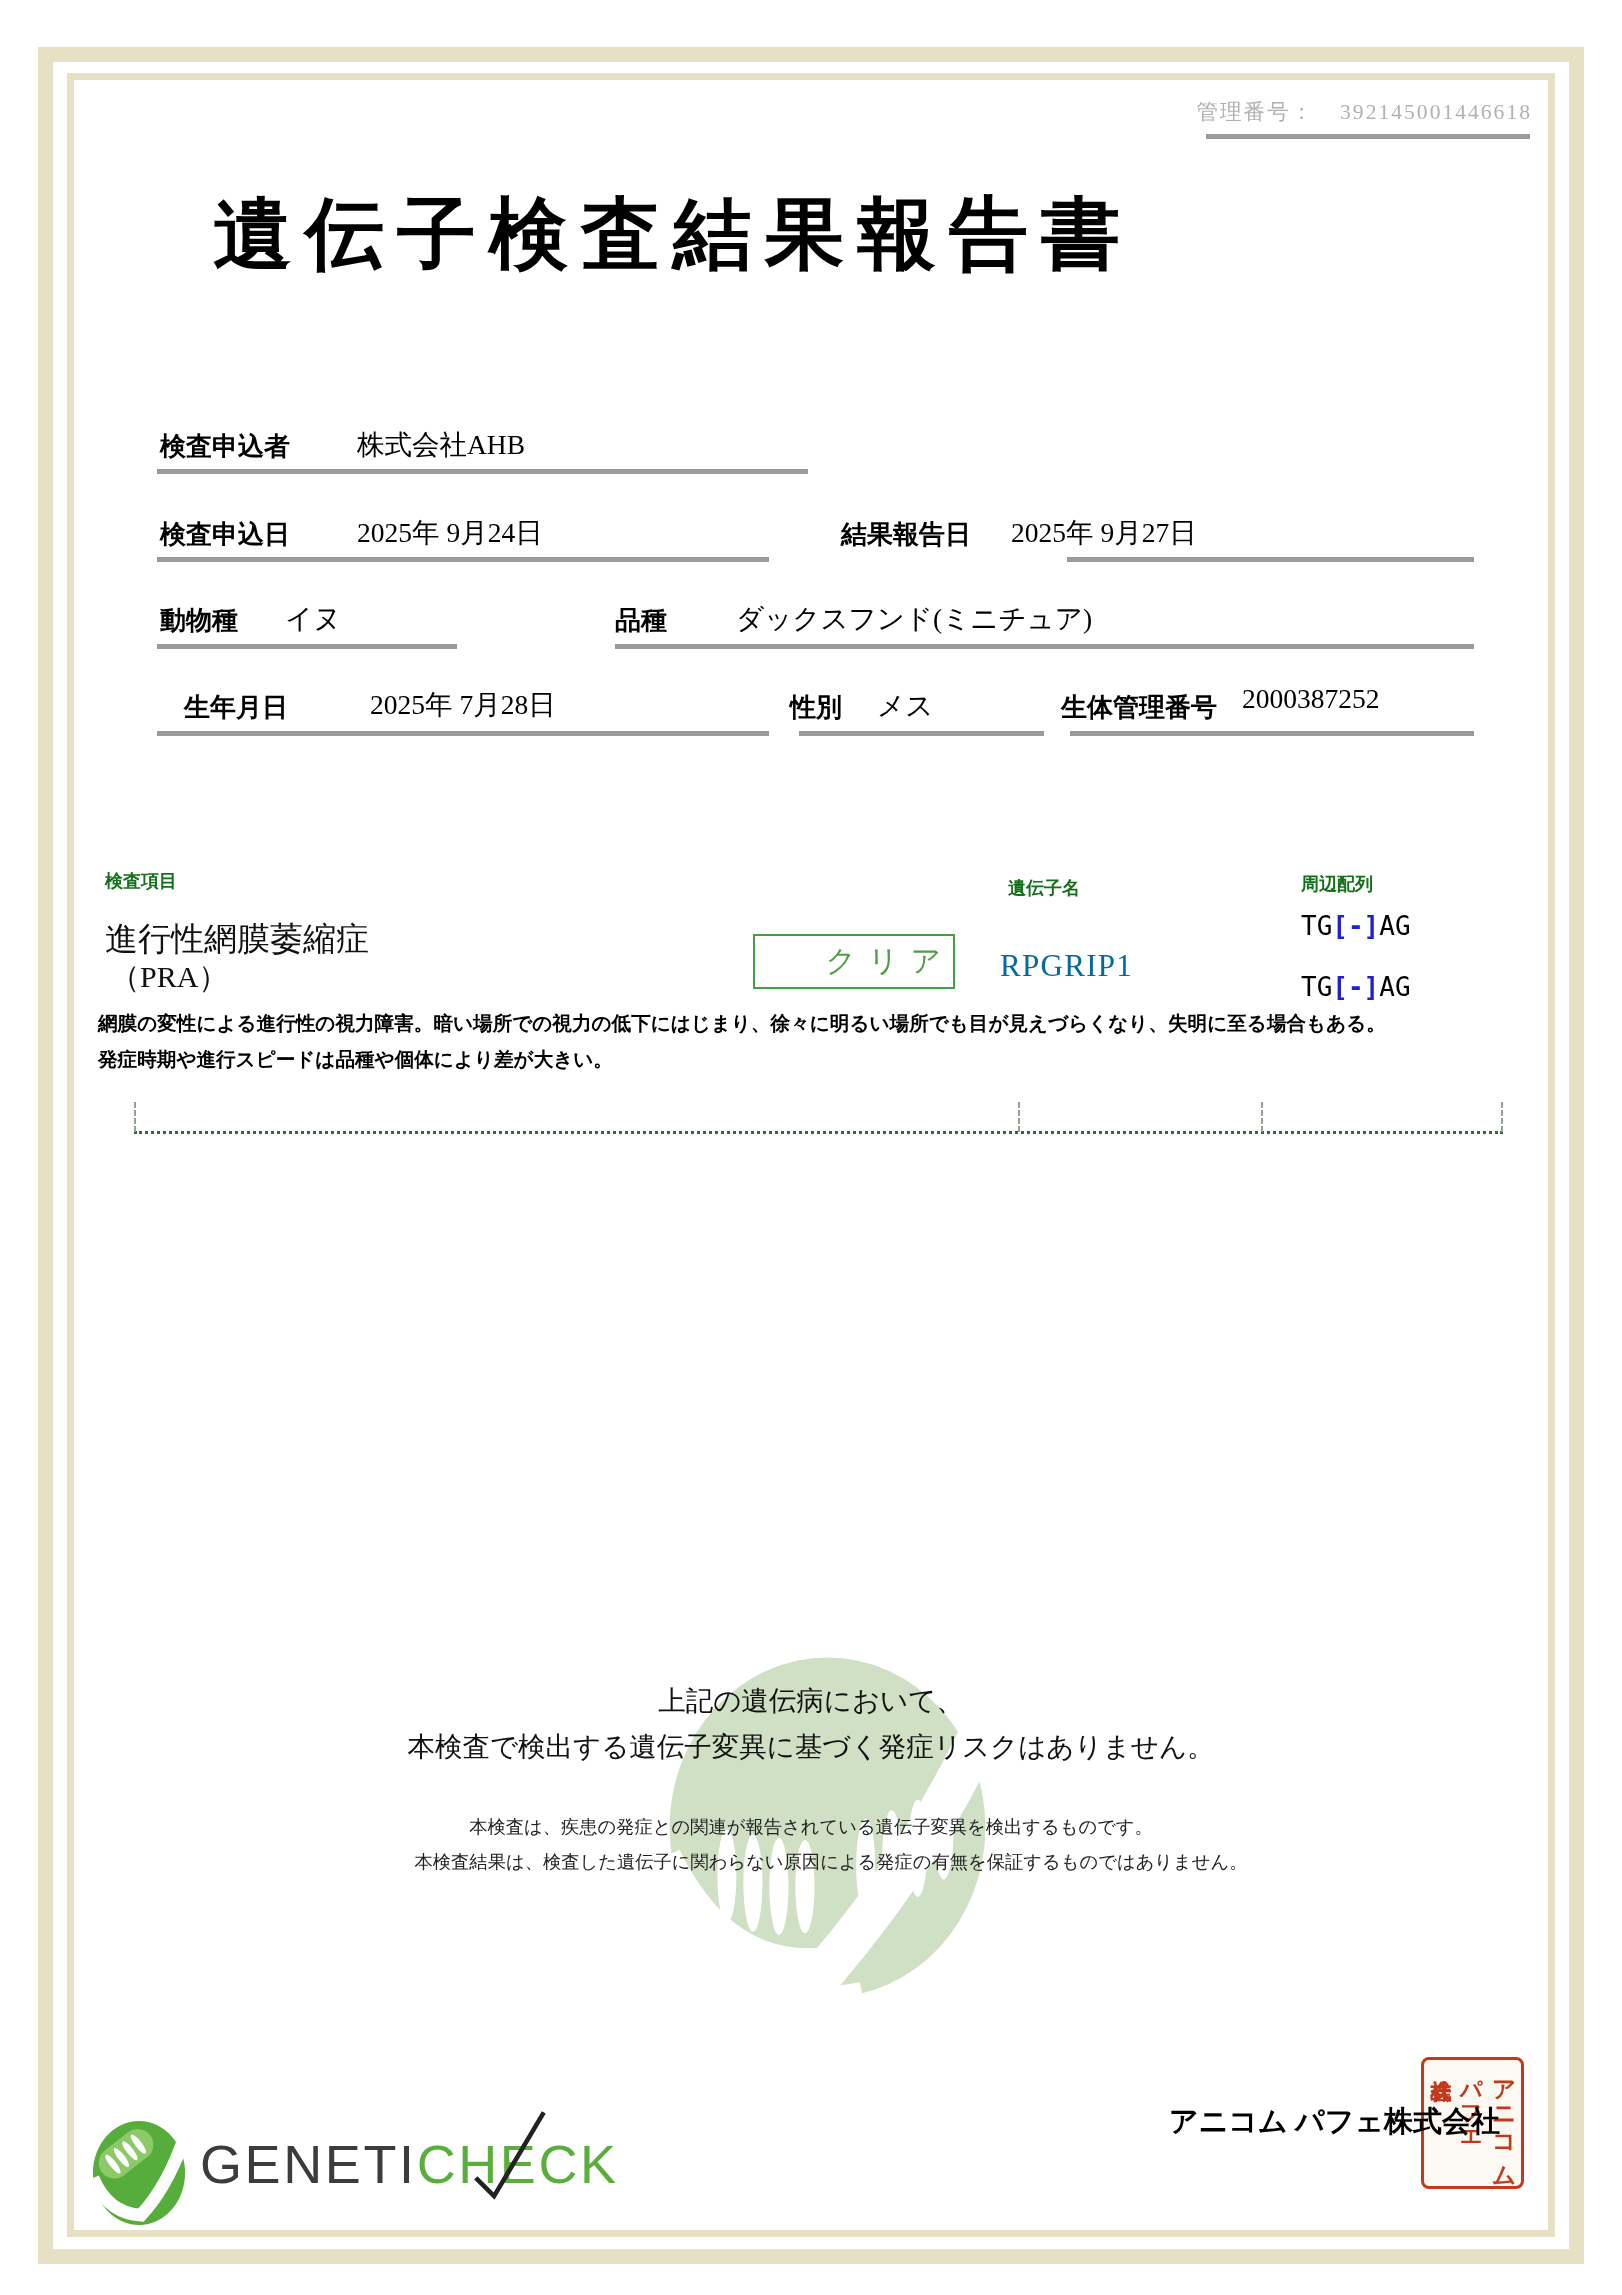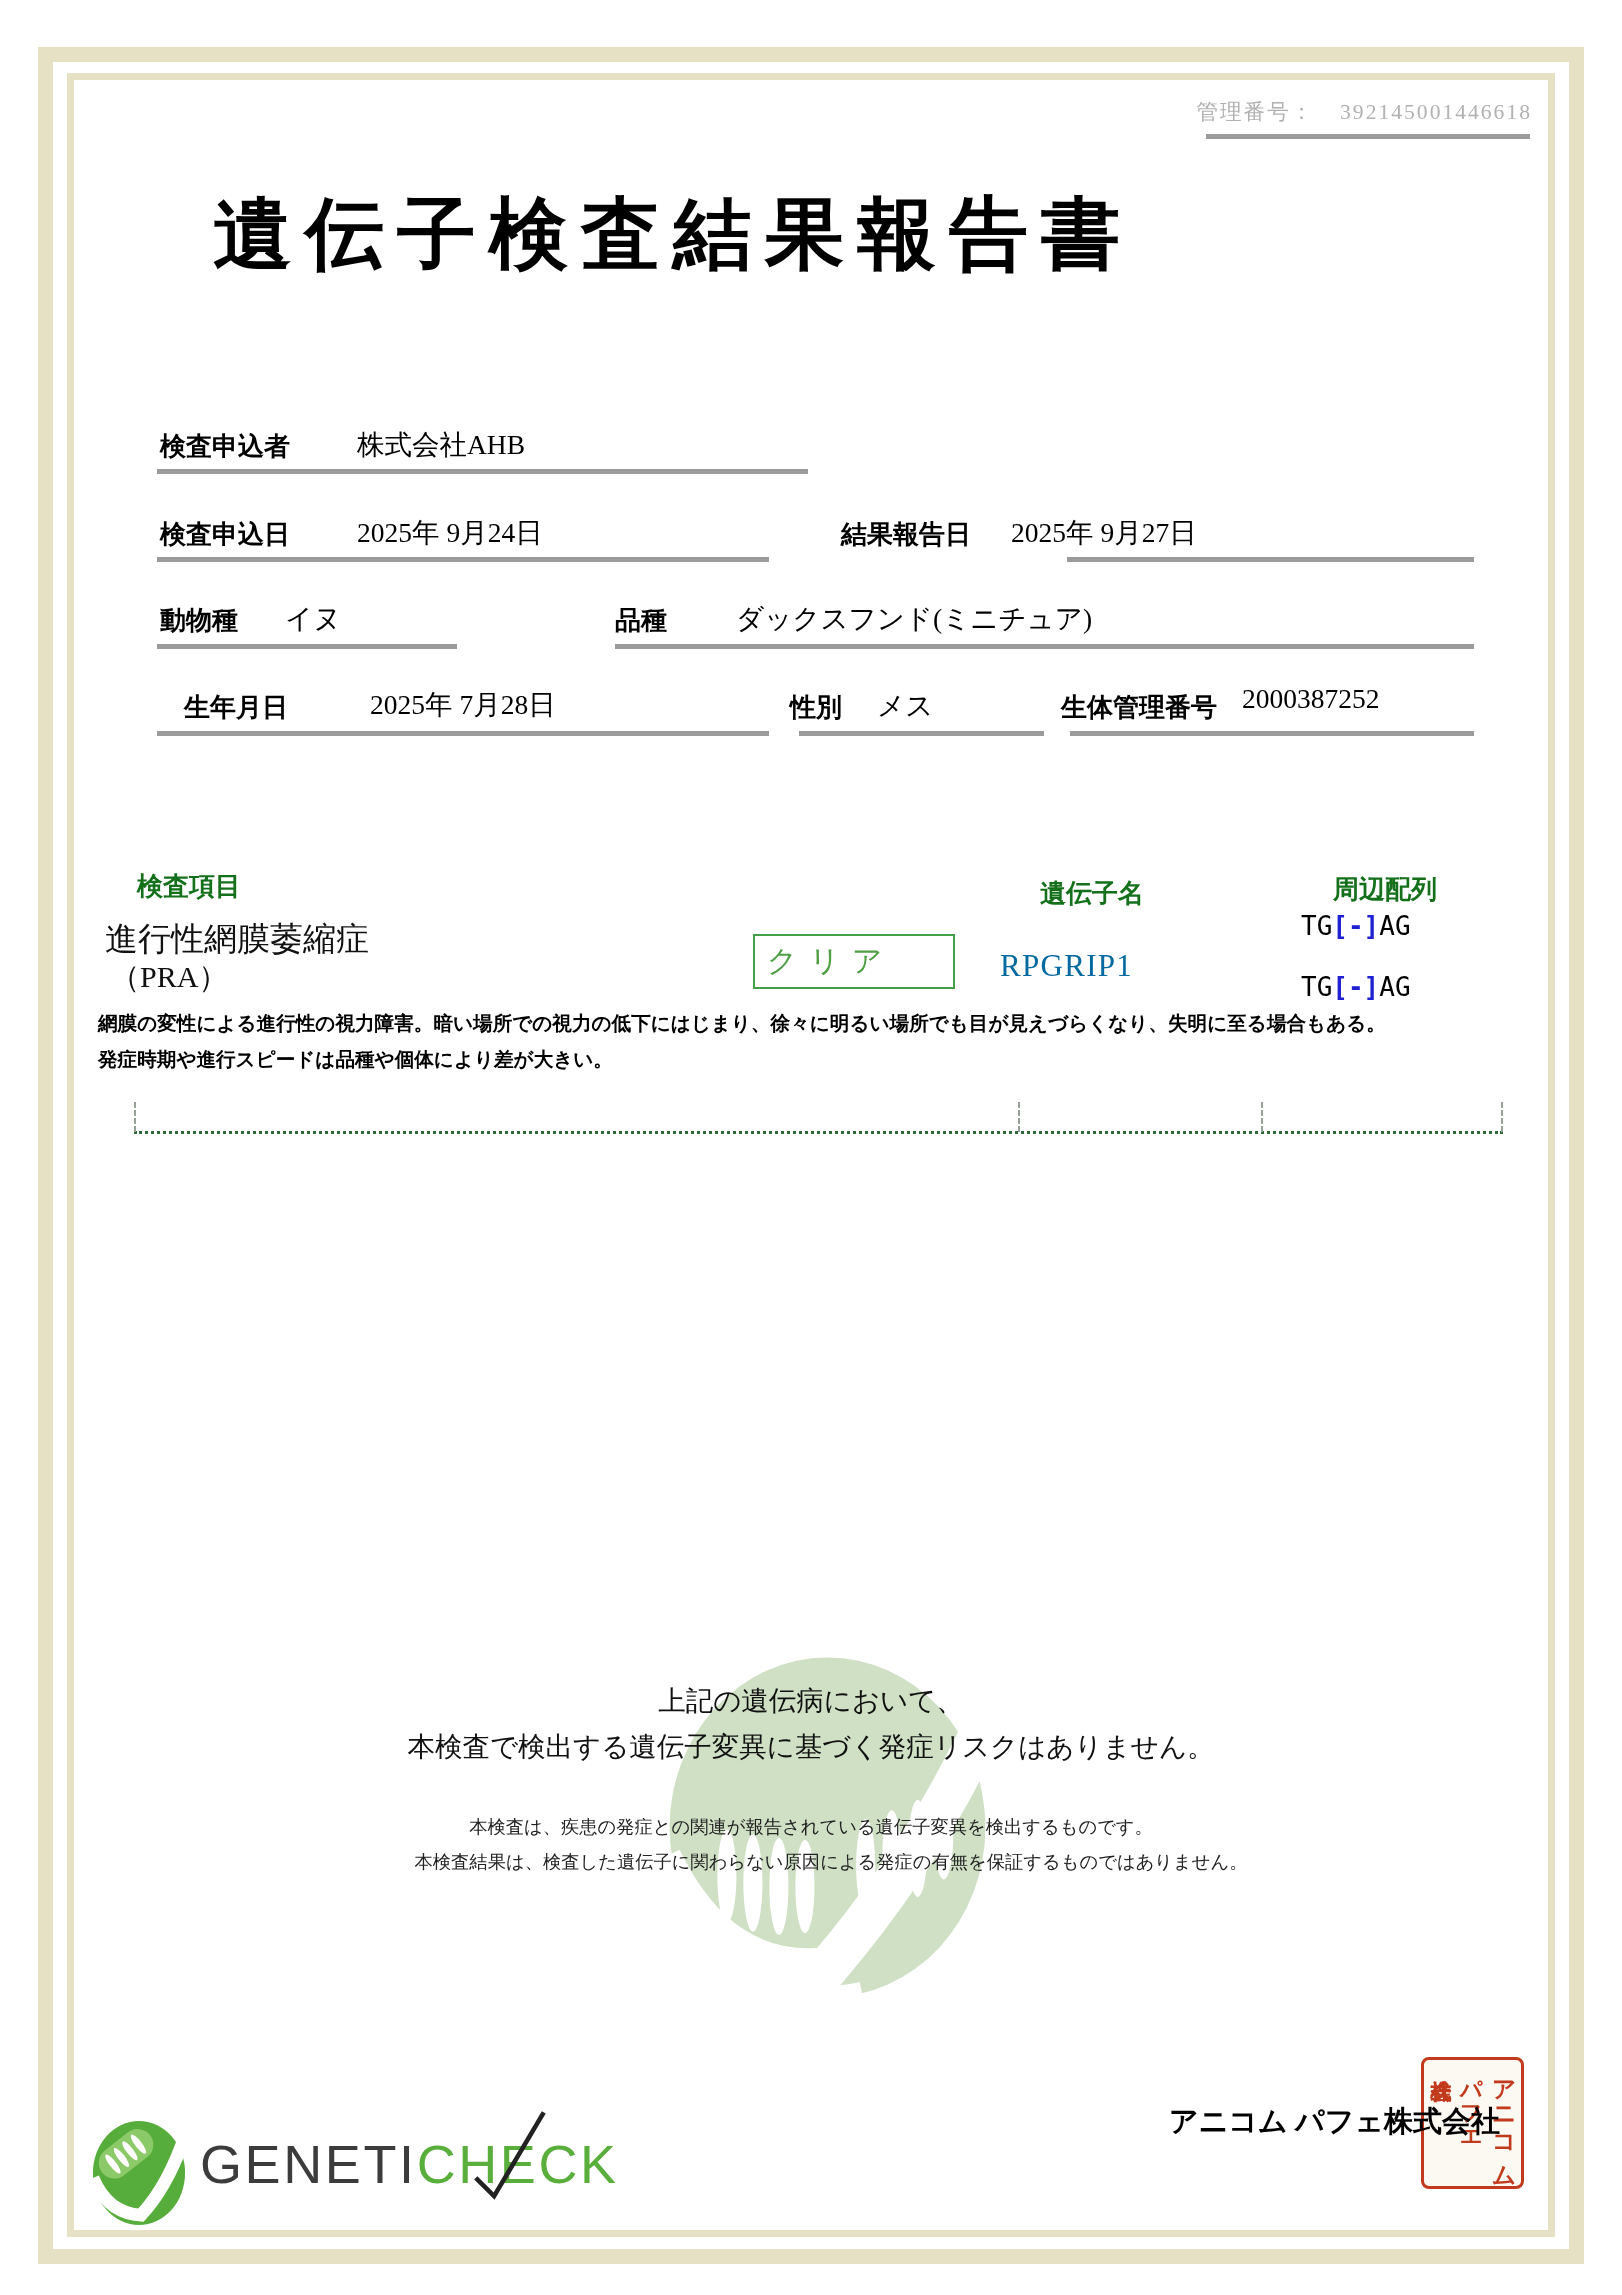--- a/index.html
+++ b/index.html
@@ -20,27 +20,27 @@
   .underline{position:absolute;height:4.6px;background:#9b9b9b;}
 
   .doc-title{
     left:0;width:1346px;top:182px;text-align:center;
     font-size:79px;font-weight:700;letter-spacing:13px;color:#000;
   }
 
   .flabel{font-size:26px;font-weight:700;color:#000;}
   .fvalue{font-size:27.5px;color:#000;}
 
-  .green-label{font-size:26px;font-weight:700;color:#15701c;margin-left:32px;}
+  .green-label{font-size:18px;font-weight:700;color:#15701c;}
   .disease{font-size:33px;color:#111;}
   .disease-abbr{font-size:30px;color:#111;}
 
   .result-box{
     left:753px;top:934px;width:198px;height:51px;
-    border:2.6px solid #43a046;display:flex;align-items:center;justify-content:flex-start;
+    border:2.6px solid #43a046;display:flex;align-items:center;justify-content:flex-end;
   }
   .result-text{font-size:30px;color:#4f9f45;letter-spacing:11.8px;padding-left:11.8px;}
 
   .gene-name{font-size:31px;letter-spacing:1.3px;color:#0369a1;}
   .seq{font-family:"DejaVu Sans Mono",monospace;font-size:26px;color:#000;}
   .seq b{color:#1f1fd4;font-weight:700;}
 
   .desc{font-size:19.6px;font-weight:700;color:#000;}
   .risk-note{font-size:21.6px;font-weight:700;color:#0c7a0c;}
 

